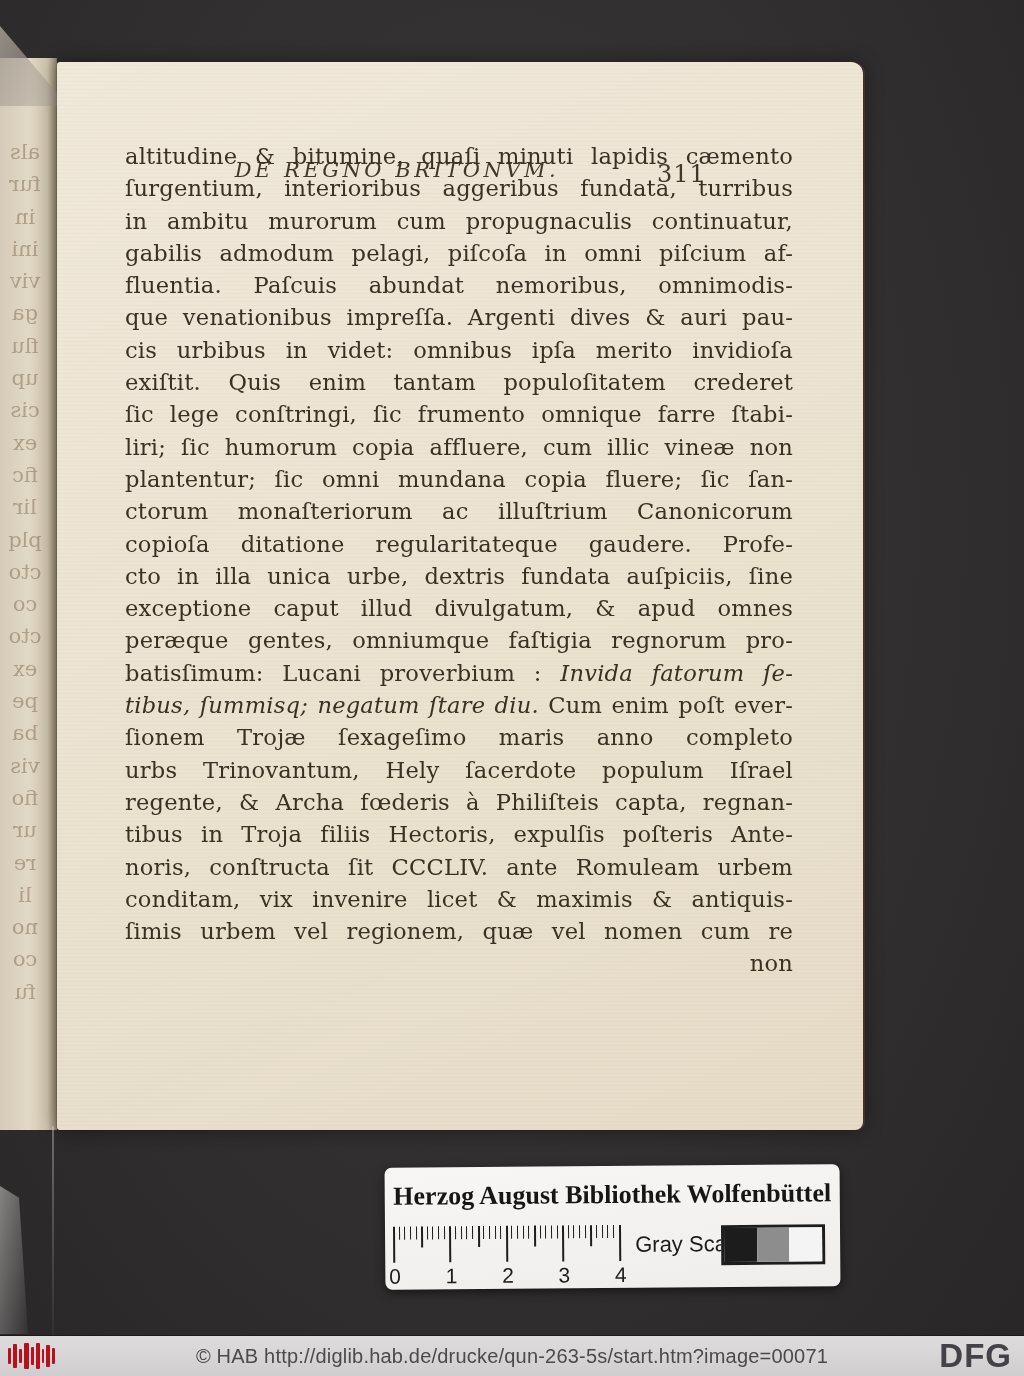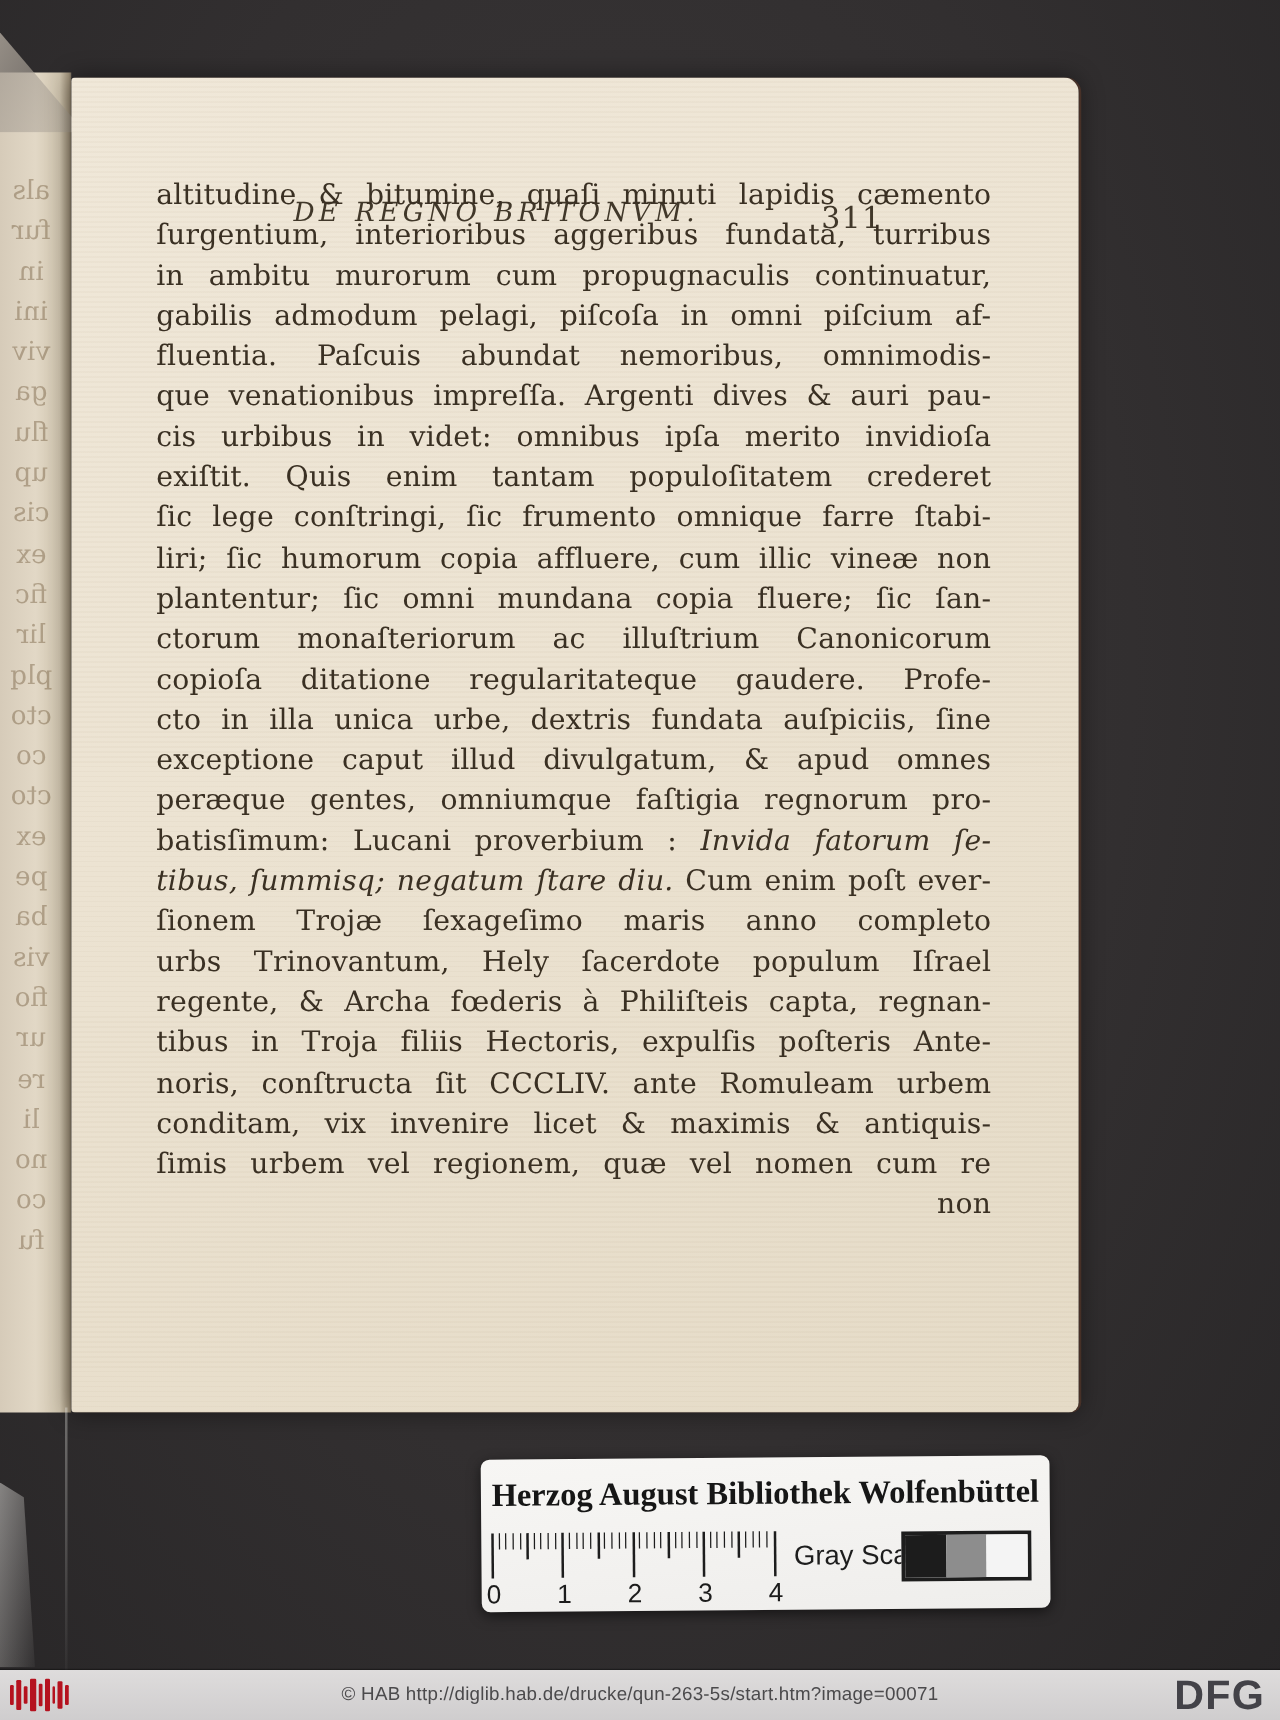--- a/index.html
+++ b/index.html
@@ -107,21 +107,21 @@
     position:absolute;left:0;top:1336px;width:1024px;height:40px;
     background:linear-gradient(#dedcdc,#cfcdce);
     box-shadow:0 -1px 0 rgba(0,0,0,0.35);
   }
   .mark{
     position:absolute;left:8px;top:0;height:40px;display:flex;align-items:center;gap:2px;
   }
   .mark .bar-el{border-radius:1px;}
   .url{
     position:absolute;left:0;width:100%;text-align:center;line-height:40px;
-    font-family:"Liberation Sans", sans-serif;font-size:15px;color:#4b4a4c;
+    font-family:"Liberation Sans", sans-serif;font-size:20px;color:#4b4a4c;
     letter-spacing:0.2px;white-space:nowrap;
   }
   .dfg{
     position:absolute;right:12px;top:0;line-height:40px;
     font-family:"Liberation Sans", sans-serif;font-weight:900;font-size:33px;
     letter-spacing:1px;color:#434248;
   }
 </style>
 </head>
 <body>

